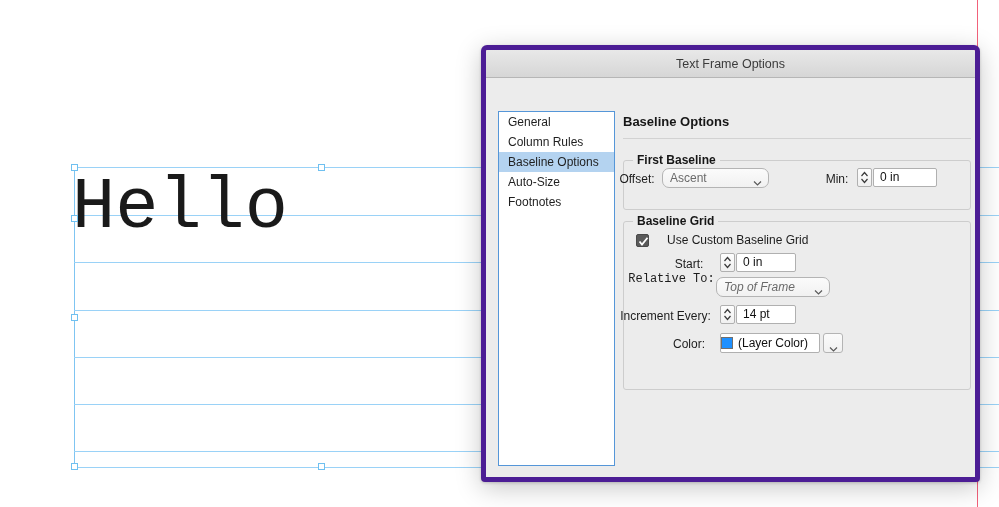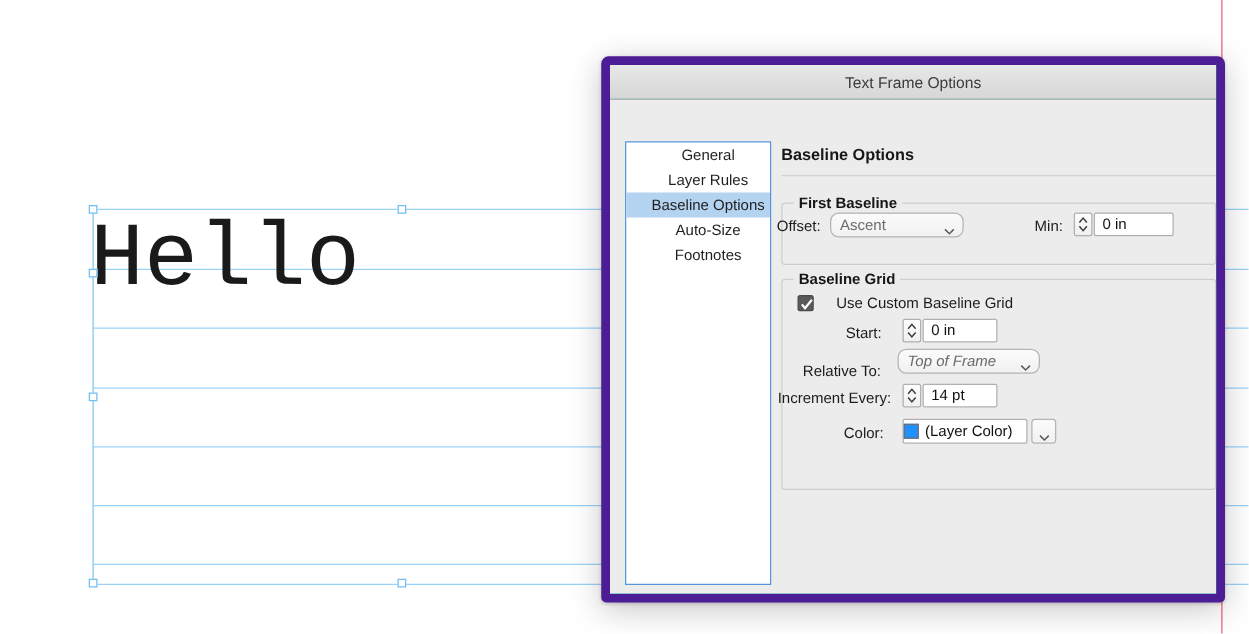--- a/index.html
+++ b/index.html
@@ -61,25 +61,25 @@
     white-space: pre;
   }
 
   
   #dialog {
     position: absolute;
     left: 481px;
     top: 45px;
     width: 499px;
     height: 437px;
-    background: #14b8a6;
+    background: #ec4899;
     border-radius: 6px 6px 4px 4px;
     box-shadow: 0 6px 26px rgba(0,0,0,0.22), 0 1px 3px rgba(0,0,0,0.18);
     overflow: hidden;
-    border: 7px solid #4c1d95;
+    border: 5px solid #4c1d95;
     box-sizing: border-box;
   }
   #titlebar {
     height: 28px;
     background: linear-gradient(to bottom, #e8e8e8 0%, #d6d6d6 100%);
     border-bottom: 1px solid #b6b6b6;
     display: flex;
     align-items: center;
     justify-content: center;
     box-sizing: border-box;
@@ -103,25 +103,24 @@
     width: 117px;
     height: 355px;
     background: #ffffff;
     border: 1px solid #5596d8;
     box-sizing: border-box;
     overflow: hidden;
   }
   .side-item {
     height: 20px;
     line-height: 20px;
-    padding-left: 16px;
+    padding-left: 9px;
     font-size: 12px;
     color: #1f1f1f;
     white-space: nowrap;
-    text-align: center;
   }
   .side-item.selected {
     background: #b4d3f0;
   }
 
   
   #pane {
     position: absolute;
     left: 137px;
     top: 0;
@@ -325,21 +324,21 @@
   <div id="dialog">
 
     <div id="titlebar">
       <span class="title">Text Frame Options</span>
     </div>
 
     <div id="dialog-body">
 
       <div id="sidebar">
         <div class="side-item">General</div>
-        <div class="side-item">Layer Rules</div>
+        <div class="side-item">Column Rules</div>
         <div class="side-item selected">Baseline Options</div>
         <div class="side-item">Auto-Size</div>
         <div class="side-item">Footnotes</div>
       </div>
 
       <div id="pane">
 
         <div class="pane-title">Baseline Options</div>
         <div class="pane-divider"></div>
 
@@ -381,21 +380,21 @@
 
         <div class="fld-label" style="left:40px; top:179px; width:52px;">Start:</div>
         <div class="stepper" style="left:97px; top:175px;">
           <svg width="13" height="17" viewBox="0 0 13 17">
             <path d="M3.5 7 L6.5 3.5 L9.5 7" fill="none" stroke="#3a3a3a" stroke-width="1.2"></path>
             <path d="M3.5 10 L6.5 13.5 L9.5 10" fill="none" stroke="#3a3a3a" stroke-width="1.2"></path>
           </svg>
         </div>
         <div class="txtinput" style="left:113px; top:175px; width:60px;">0 in</div>
 
-        <div class="fld-label" style="left:5px; top:210px; width:87px;">Relative To:</div>
+        <div class="fld-label" style="left:5px; top:194px; width:87px;font-family:Liberation Mono, monospace;">Relative To:</div>
         <div class="popup" style="left:93px; top:199px; width:114px;font-style:italic;">
           <span>Top of Frame</span>
           <span class="chev">
             <svg width="9" height="7" viewBox="0 0 9 7">
                 <path d="M1 1.5 L4.5 5 L8 1.5" fill="none" stroke="#5a5a5a" stroke-width="1.2"></path>
               </svg>
           </span>
         </div>
 
         <div class="fld-label" style="left:-7px; top:231px; width:99px;">Increment Every:</div>

